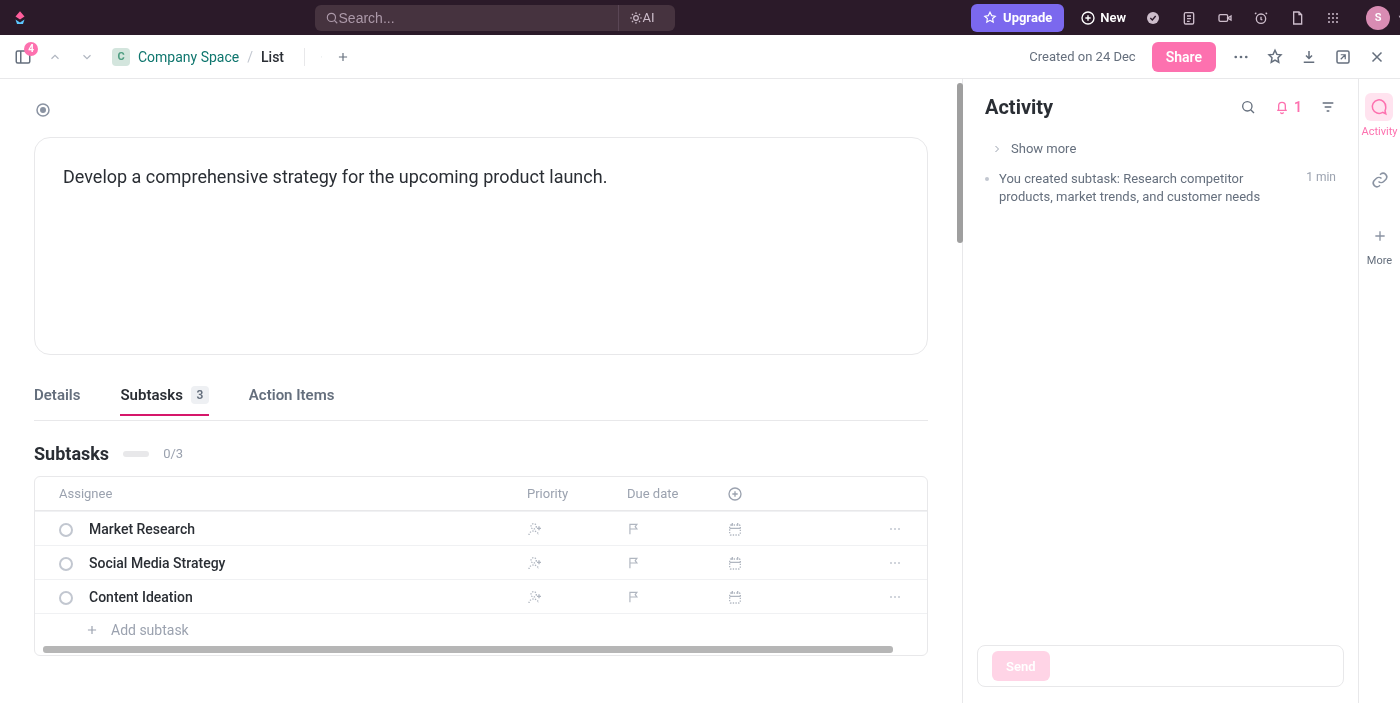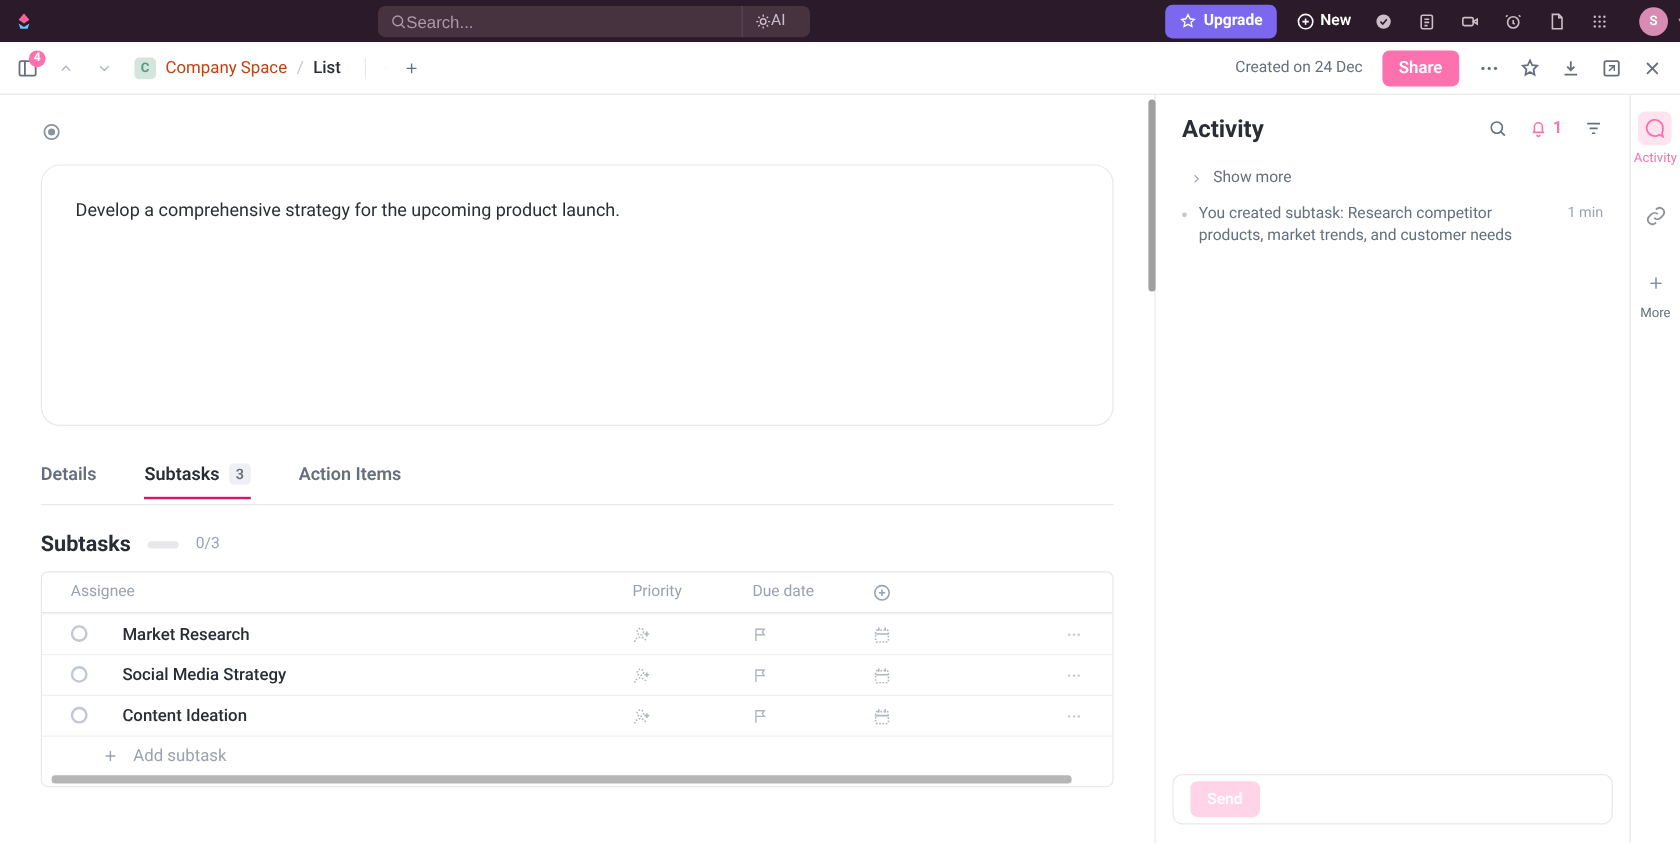--- a/index.html
+++ b/index.html
@@ -18,47 +18,47 @@
 .avatar { width:24px; height:24px; border-radius:50%; background:#d98cb3; color:#fff; display:flex; align-items:center; justify-content:center; font-size:11px; font-weight:600; margin-left:6px; position:relative; }
 .avatar .caret { position:absolute; right:-14px; top:6px; color:#b9a9b8; font-size:10px; }
 svg { display:block; }
 
 .toolbar { height:44px; border-bottom:1px solid #e8e8ea; display:flex; align-items:center; padding:0 14px; color:#656f7d; }
 .toolbar .ticon { width:18px; height:18px; display:flex; align-items:center; justify-content:center; cursor:pointer; color:#656f7d; }
 .badge-num { background:#fd71af; color:#fff; border-radius:8px; font-size:10px; font-weight:700; height:14px; min-width:14px; display:flex; align-items:center; justify-content:center; padding:0 3px; position:absolute; top:-6px; left:10px; }
 .dock-wrap { position:relative; margin-right:14px; }
 .crumb { display:flex; align-items:center; gap:8px; margin-left:16px; }
 .crumb .cs { background:#d3e5dd; color:#4f9e82; width:18px; height:18px; border-radius:4px; display:flex; align-items:center; justify-content:center; font-size:11px; font-weight:700; }
-.crumb a { color:#c2410c; text-decoration:none;text-align:center; }
+.crumb a { color:#0f766e; text-decoration:none;text-align:center; }
 .crumb .list { color:#2a2e34; font-weight:500; }
 .crumb-sep { color:#c2c7d0; }
 .tb-right { display:flex; align-items:center; gap:16px; margin-left:auto; }
 .share-btn { background:#fd71af; color:#fff; height:30px; padding:0 14px; border-radius:6px; display:flex; align-items:center; font-weight:600; font-size:14px; }
 .created-on { color:#656f7d; font-size:13px; }
 
 .main { display:flex; height: calc(703px - 35px - 44px); }
 .content { flex:1; padding: 22px 34px 0 34px; position:relative; min-width:0; }
 .title-row { display:flex; align-items:center; gap:16px; margin-bottom:18px; }
 .status-dot { width:18px; height:18px; display:flex; align-items:center; justify-content:center; }
 .task-title { font-size:26px; font-weight:700; color:#2a2e34; }
-.desc-box { border:1px solid #e8e8ea; border-radius:16px; padding:28px 28px; color:#2a2e34; font-size:15px; height:218px; }
+.desc-box { border:1px solid #e8e8ea; border-radius:16px; padding:28px 28px; color:#2a2e34; font-size:18px; height:218px; }
 .tabs { display:flex; gap:40px; margin-top:26px; border-bottom:1px solid #e8e8ea; height:40px; align-items:center; }
 .tab { color:#656f7d; font-weight:600; font-size:15px; padding-bottom:12px; display:flex; align-items:center; gap:8px; }
 .tab.active { color:#2a2e34; border-bottom:2px solid #d6176a; padding-bottom:10px; }
 .tab .count { background:#eef0f3; color:#656f7d; border-radius:4px; min-width:18px; height:18px; display:flex; align-items:center; justify-content:center; font-size:12px; font-weight:600; }
 .sub-header { display:flex; align-items:center; gap:14px; margin-top:22px; }
 .sub-header h3 { font-size:18px; font-weight:700; }
 .progress { width:26px; height:6px; background:#e8e8ea; border-radius:3px; }
 .sub-count { color:#9ba2af; font-size:13px; }
 .subtable { margin-top:12px; border:1px solid #e8e8ea; border-radius:6px; }
 .subtable .hdr,.subtable .row { display:grid; grid-template-columns: 1fr 100px 100px 160px 40px; align-items:center; height:34px; padding-left:24px; font-size:13px; }
 .subtable .hdr { color:#9ba2af; border-bottom:1px solid #e8e8ea; }
 .subtable .row { border-top:1px solid #f0f1f3; }
 .subtable .row:first-of-type { border-top:0; }
-.row .nm { display:flex; align-items:flex-start; gap:29px; color:#2a2e34; font-size:14px; font-weight:500; }
+.row .nm { display:flex; align-items:flex-end; gap:16px; color:#2a2e34; font-size:14px; font-weight:500; }
 .circle { width:14px; height:14px; border:2px solid #c2c7d0; border-radius:50%; }
 .cell-ico { color:#b0b6c0; }
 .addrow { display:flex; align-items:center; gap:12px; padding:8px 0 8px 50px; color:#9ba2af; font-size:14px; border-top:1px solid #f0f1f3; }
 .scrollstrip { height:7px; background:#b6b6b6; margin:0 8px 2px 8px; border-radius:3px; width:850px; }
 
 .activity { width:396px; border-left:1px solid #e8e8ea; display:flex; flex-direction:column; position:relative; }
 .act-head { display:flex; align-items:center; padding:16px 22px 12px 22px; }
 .act-head h2 { font-size:20px; font-weight:700; flex:1; }
 .act-icons { display:flex; align-items:center; gap:18px; color:#656f7d; }
 .bell { color:#fd71af; display:flex; align-items:center; gap:4px; font-size:14px; font-weight:600; }

